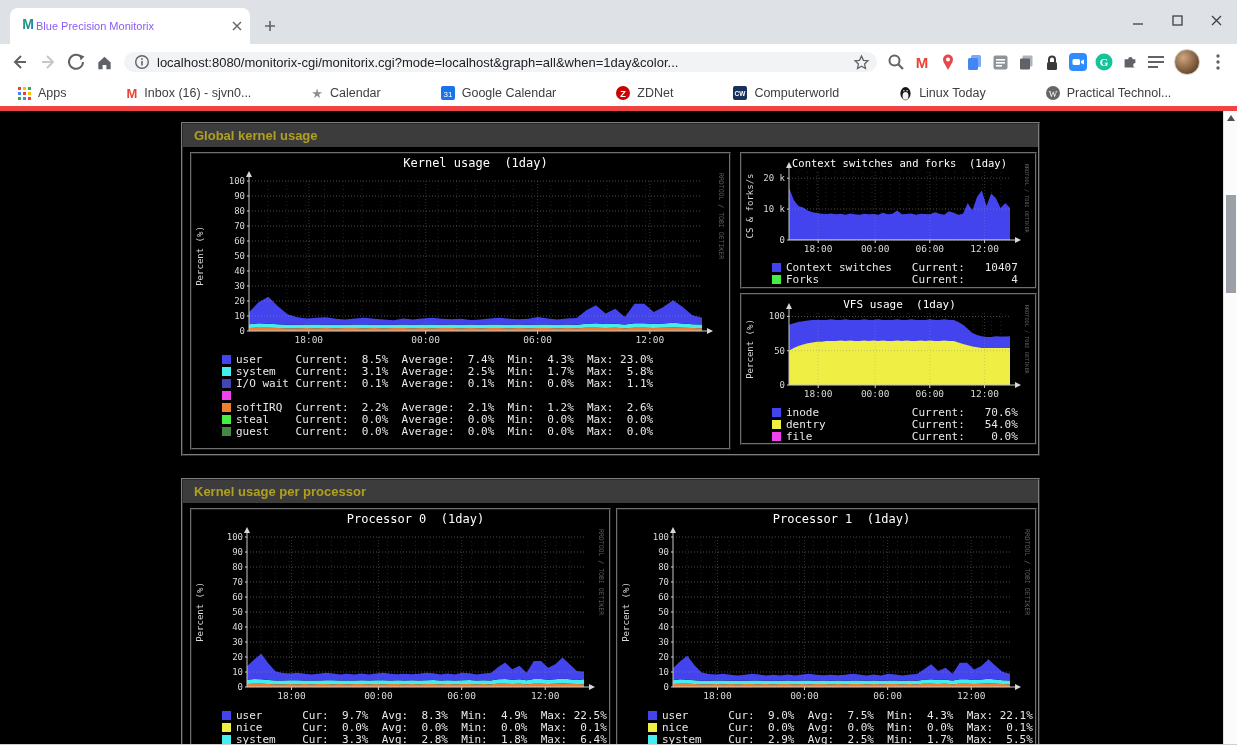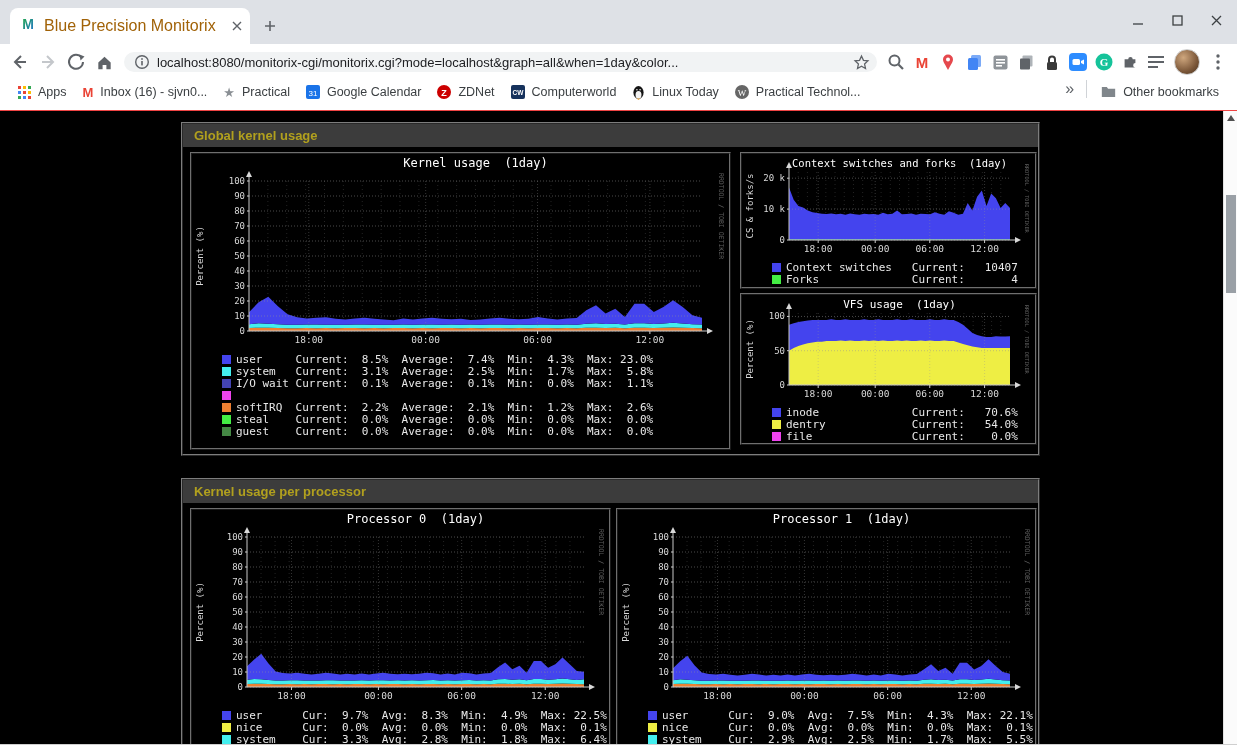--- a/index.html
+++ b/index.html
@@ -3,37 +3,37 @@
 <meta charset="utf-8">
 <style>
   * { margin:0; padding:0; box-sizing:border-box; }
   html,body { width:1237px; height:751px; overflow:hidden; background:#fff;
               font-family:"Liberation Sans",sans-serif; }
 
   
   .titlebar { height:44px; background:#dee1e6; display:flex; align-items:flex-end; position:relative; }
   .tab { width:240px; height:36px; background:#fff; border-radius:8px 8px 0 0;
          display:flex; align-items:center; padding:0 8px 0 10px; margin-left:10px; }
-  .tab-title { flex:1; font-size:16px; color:#a16207; white-space:nowrap; overflow:hidden; margin-left:8px; }
+  .tab-title { flex:1; font-size:11px; color:#8b5cf6; white-space:nowrap; overflow:hidden; }
   .icon-btn { display:flex; align-items:center; justify-content:center; }
   .newtab { width:28px; height:28px; margin:0 0 4px 6px; border-radius:50%; display:flex; align-items:center; justify-content:center; }
   .win-controls { position:absolute; right:14px; top:0; height:40px; display:flex; align-items:center; gap:26px; }
 
   .toolbar { height:36px; background:#fff; display:flex; align-items:center; padding:0 6px; }
   .tool-btn { width:28px; height:28px; border-radius:50%; display:flex; align-items:center; justify-content:center; flex:none; }
   .omnibox { flex:1; height:20px; background:#f1f3f4; border-radius:14px; display:flex;
              align-items:center; padding:0 4px 0 10px; margin:0 6px; min-width:0; }
   .url { flex:1; font-size:13px; color:#202124; white-space:nowrap; overflow:hidden;
          text-overflow:ellipsis; margin:0 7px; }
   .ext { width:26px; height:26px; display:flex; align-items:center; justify-content:center; flex:none; }
   .avatar { width:26px; height:26px; border-radius:50%; flex:none; margin:0 5px;
             background:radial-gradient(circle at 35% 32%, #cfa77e, #7a5638 62%, #46311f); border:1px solid #cfcfcf; }
 
-  .bookmarks { height:31px; background:#fff; display:flex; align-items:flex-start;
-               padding:0 10px; border-bottom:1px solid #ef4444; }
+  .bookmarks { height:31px; background:#fff; display:flex; align-items:center;
+               padding:0 10px; border-bottom:5px solid #ef4444;gap:44px; }
   .bm { display:flex; align-items:center; height:24px; padding:0 8px; border-radius:12px;
         font-size:12.5px; color:#3c4043; white-space:nowrap; flex:none; }
   .bm .fav { margin-right:7px; display:flex; }
   .bm-spacer { flex:1; }
   .sep { width:1px; height:18px; background:#d0d3d7; margin:0 6px; flex:none; }
   .chev { font-size:16px; color:#5f6368; padding:0 6px; flex:none; }
   .mini-badge { display:flex; align-items:center; justify-content:center; font-weight:bold; color:#fff; }
 
   
   .content { position:absolute; top:111px; left:0; right:0; bottom:0; background:#000; overflow:hidden; }
@@ -242,21 +242,21 @@
     </span>
     <span>Apps</span>
   </div>
 
   <div class="bm">
     <span class="fav mini-badge" style="color:#ea4335;font-size:13px;">M</span>
     <span>Inbox (16) - sjvn0...</span>
   </div>
   <div class="bm">
     <span class="fav" style="color:#8a8f94;font-size:13px;line-height:13px;">★</span>
-    <span>Practical</span>
+    <span>Calendar</span>
   </div>
   <div class="bm">
     <span class="fav">
       <svg width="14" height="14" viewBox="0 0 14 14">
           <rect width="14" height="14" rx="2" fill="#1a73e8"></rect>
           <text x="7" y="10.5" text-anchor="middle" font-size="8" fill="#fff" font-family="Liberation Sans,sans-serif">31</text>
         </svg>
     </span>
     <span>Google Calendar</span>
   </div>

